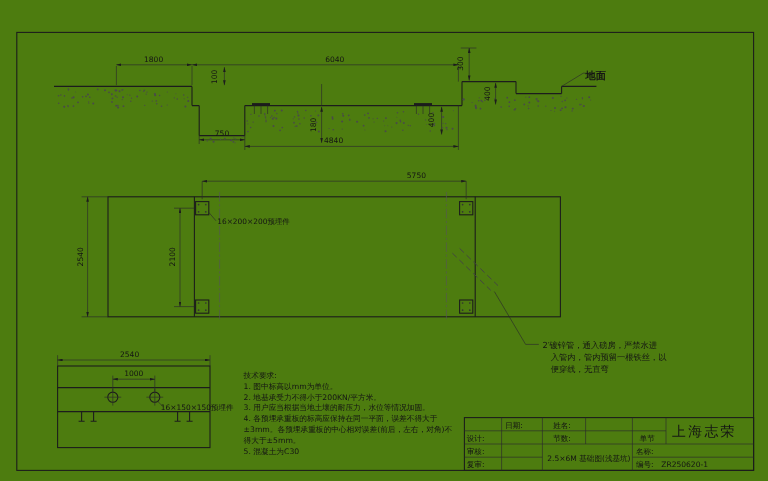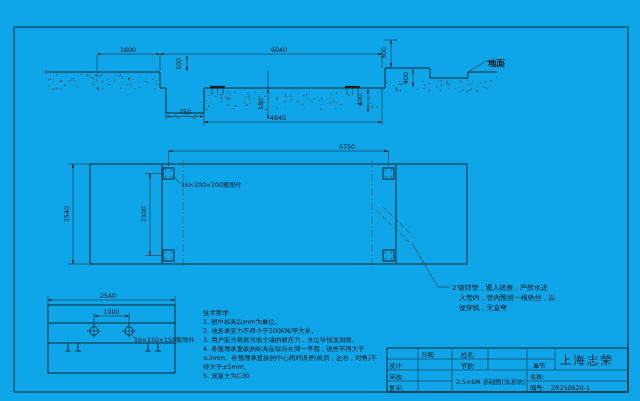--- a/index.html
+++ b/index.html
@@ -1,16 +1,16 @@
 <!DOCTYPE html>
 <html><head>
 <meta charset="utf-8">
 <style>
   html,body{margin:0;padding:0;background:#f8f8f7;}
-  #sheet{position:relative;width:640px;height:401px;background:#0ea5e9;overflow:hidden;text-decoration:underline;}
+  #sheet{position:relative;width:640px;height:401px;background:#4d7c0f;overflow:hidden;text-decoration:underline;}
   svg{display:block;}
   text{font-family:"DejaVu Sans",sans-serif;fill:#141414;}
   .ln{stroke:#1c1c1c;stroke-width:0.9;fill:none;}
   .thk{stroke:#1c1c1c;stroke-width:2.2;fill:none;}
   .dim{stroke:#2a2a2a;stroke-width:0.55;fill:none;}
   .cl{stroke:#555;stroke-width:0.55;fill:none;stroke-dasharray:8 2 2 2;}
   .pipe{stroke:#444;stroke-width:0.8;fill:none;stroke-dasharray:5 3;}
   .d{font-size:6.3px;text-anchor:middle;}
   .lbl{font-size:6.2px;}
   .note{font-size:6.9px;}

